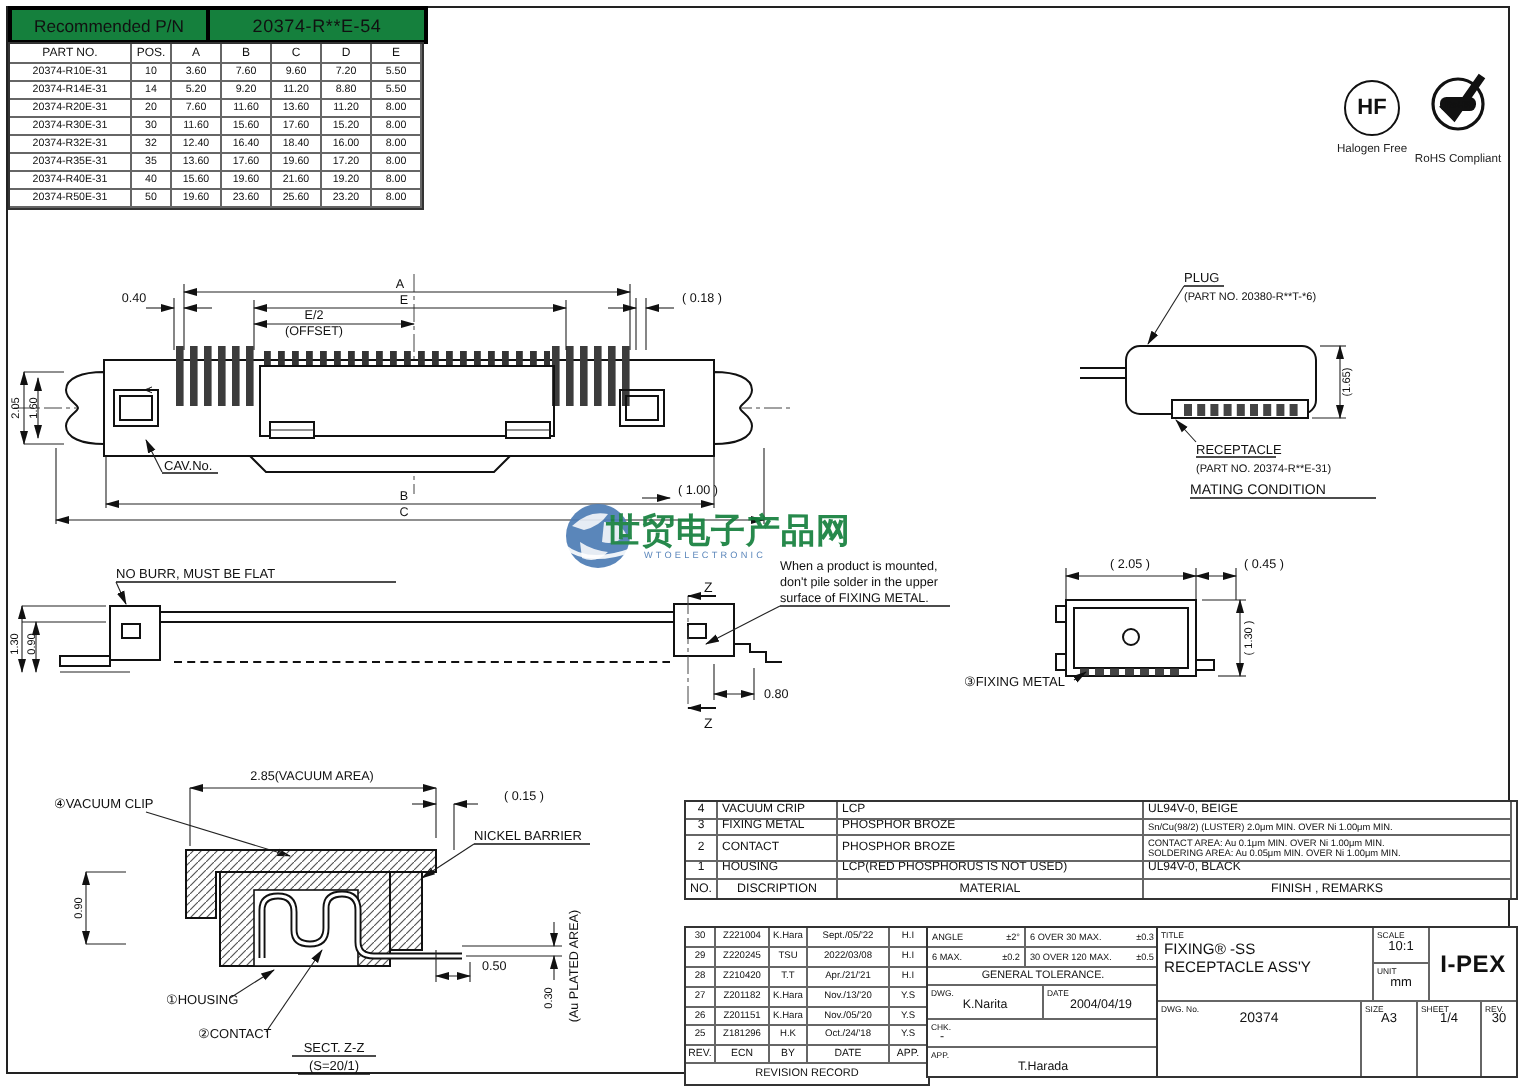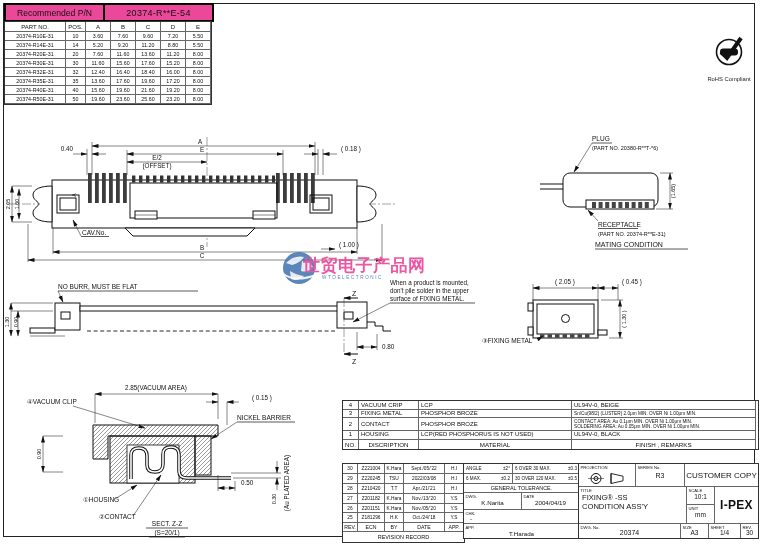--- a/index.html
+++ b/index.html
@@ -12,38 +12,38 @@
   .thin{stroke:#222;stroke-width:.55;fill:none}
   .cl{stroke:#444;stroke-width:.5;stroke-dasharray:9 2 2 2;fill:none}
   .dsh{stroke:#111;stroke-width:.9;stroke-dasharray:4 2.6;fill:none}
   .dim{font-size:6.3px}
   .dims{font-size:5.5px}
   .lbl{font-size:6.5px}
   .lbs{font-size:5.5px}
   .und{stroke:#111;stroke-width:.7}
 
   
-  .pn-head{position:absolute;left:4px;top:3px;width:206px;height:15px;border:2px solid #000;display:flex;background:#ec4899;z-index:5}
+  .pn-head{position:absolute;left:4px;top:3px;width:206px;height:15px;border:2px solid #000;display:flex;background:#15803d;z-index:5}
   .pn-head>div{display:flex;align-items:center;justify-content:center}
   .pn-head-label{width:97px;border-right:2px solid #000;font-size:8.6px}
   .pn-head-value{flex:1;font-size:9px;letter-spacing:.3px}
   .pn-grid{position:absolute;left:4px;top:21px;width:206px;display:grid;grid-template-columns:61px 20px 25px 25px 25px 25px 25px;border:1px solid #333;background:#fff;z-index:5}
   .pn-h,.pn-c{border-right:1px solid #666;border-bottom:1px solid #666;display:flex;align-items:center;justify-content:center;overflow:hidden;white-space:nowrap}
   .pn-h{height:9px;font-size:6px}
   .pn-c{height:8px;font-size:5.3px}
 
   
   .hf{position:absolute;left:655px;top:40px;width:62px;text-align:center}
   .hf-circle{width:26px;height:26px;border:1.8px solid #111;border-radius:50%;margin:0 auto;display:flex;align-items:center;justify-content:center;font-weight:bold;font-size:11px}
   .badge-label{font-size:5.8px;margin-top:4px;color:#222}
   .rohs{position:absolute;left:697px;top:32px;width:64px;text-align:center}
 
   
   .wm{position:absolute;left:276px;top:247px;width:190px;height:50px;opacity:.92;z-index:9;pointer-events:none}
-  .wm-text{position:absolute;left:27px;top:7px;font-size:17px;font-weight:bold;color:#ec4899;letter-spacing:.5px;white-space:nowrap}
+  .wm-text{position:absolute;left:27px;top:7px;font-size:17px;font-weight:bold;color:#15803d;letter-spacing:.5px;white-space:nowrap}
   .wm-sub{position:absolute;left:46px;top:28px;font-size:4.6px;color:#4d7cb5;letter-spacing:1.6px;white-space:nowrap}
 
   
   .mat-grid{position:absolute;left:342px;top:400px;width:415px;display:grid;grid-template-columns:16px 60px 153px 184px;border:1px solid #333;background:#fff}
   .mat-c{border-right:1px solid #666;border-bottom:1px solid #666;font-size:6px;line-height:1.12;padding:.5px 2px;display:flex;align-items:center;overflow:hidden}
   .mat-c.center{justify-content:center;padding:0}
   .mat-fin{white-space:pre-line}
   .mat-grid > div:nth-child(2) .mat-fin,.mat-grid > div:nth-child(3) .mat-fin{font-size:4.7px}
   .mat-h{border-right:1px solid #666;font-size:6.2px;height:9px;display:flex;align-items:center;justify-content:center}
 
@@ -172,20 +172,24 @@
         <div class="pn-c">20374-R50E-31</div>
         <div class="pn-c">50</div>
         <div class="pn-c">19.60</div>
         <div class="pn-c">23.60</div>
         <div class="pn-c">25.60</div>
         <div class="pn-c">23.20</div>
         <div class="pn-c">8.00</div>
       </div>
   </div>
 
+  <div class="hf">
+    <div class="hf-circle">HF</div>
+    <div class="badge-label">Halogen Free</div>
+  </div>
   <div class="rohs">
     <svg width="36" height="36" viewBox="0 0 36 36">
       <circle cx="18" cy="20" r="12.5" fill="none" stroke="#111" stroke-width="1.6"></circle>
       <path d="M10,20 L16,26 L30,6" fill="none" stroke="#111" stroke-width="4"></path>
       <rect x="9" y="16.5" width="18" height="7" rx="3.2" fill="#111"></rect>
       <text x="18" y="21.8" text-anchor="middle" font-size="4.8" font-weight="bold" fill="#fff">RoHS</text>
     </svg>
     <div class="badge-label">RoHS Compliant</div>
   </div>
 
@@ -555,42 +559,25 @@
       <span class="tlab">CHK.</span>
       <div class="tval-l">-</div>
     </div>
     <div class="tsc" style="flex:1">
       <span class="tlab">APP.</span>
       <div class="tval">T.Harada</div>
     </div>
   </div>
 
   <div class="tb">
-    <div class="tb-top">
-      <div class="tb-proj">
-        <span class="tlab">PROJECTION</span>
-        <svg class="abs" style="left:9px;top:8px" width="40" height="13" viewBox="0 0 40 13">
-          <line x1="0" y1="6.5" x2="16" y2="6.5" class="thin"></line>
-          <circle cx="8" cy="6.5" r="5" class="lnn" stroke-width=".9"></circle>
-          <circle cx="8" cy="6.5" r="2" class="lnn" stroke-width=".9"></circle>
-          <polygon points="23,1.5 35,4.2 35,8.8 23,11.5" fill="none" stroke="#111" stroke-width=".9"></polygon>
-          <line x1="23" y1="1.5" x2="23" y2="11.5" stroke="#111" stroke-width=".9"></line>
-        </svg>
-      </div>
-      <div class="tb-series">
-        <span class="tlab">SERIES No.</span>
-        <div class="tval" style="margin-top:8px;font-size:7px">R3</div>
-      </div>
-      <div class="tb-copy">CUSTOMER COPY</div>
-    </div>
     <div class="tb-mid">
       <div class="tb-title">
         <span class="tlab">TITLE</span>
         <div class="t1">FIXING® -SS</div>
-        <div class="t2">CONDITION ASS'Y</div>
+        <div class="t2">RECEPTACLE ASS'Y</div>
       </div>
       <div class="tb-su">
         <div class="tb-scale">
           <span class="tlab">SCALE</span>
           <div class="tval" style="margin-top:6px;font-size:6.5px">10:1</div>
         </div>
         <div class="tb-unit">
           <span class="tlab">UNIT</span>
           <div class="tval" style="margin-top:6px;font-size:6.5px">mm</div>
         </div>

